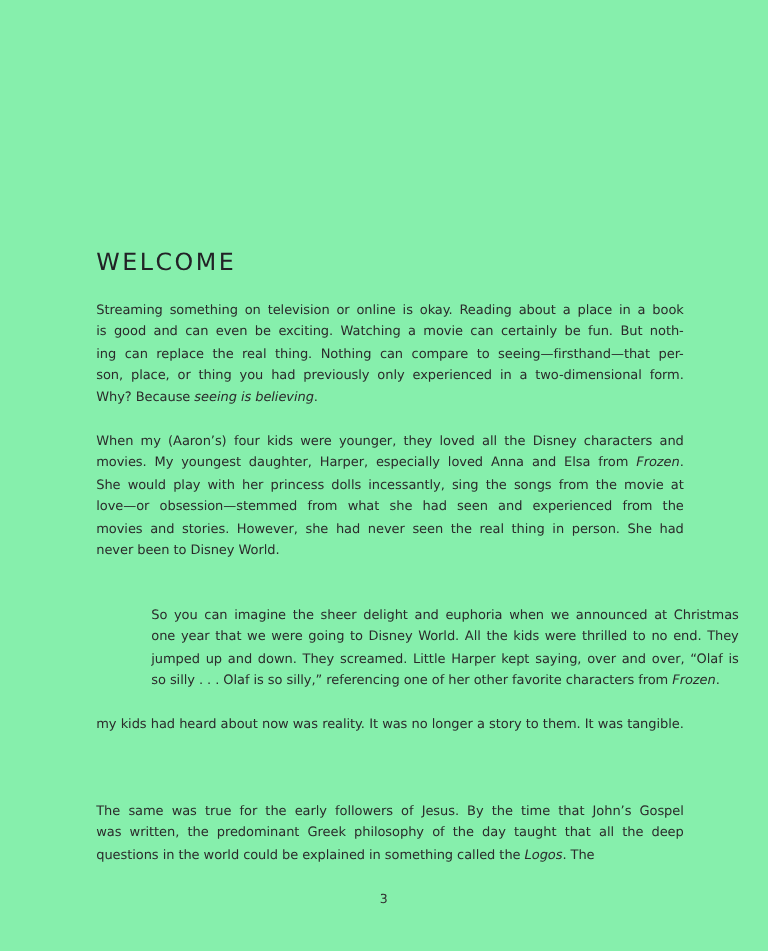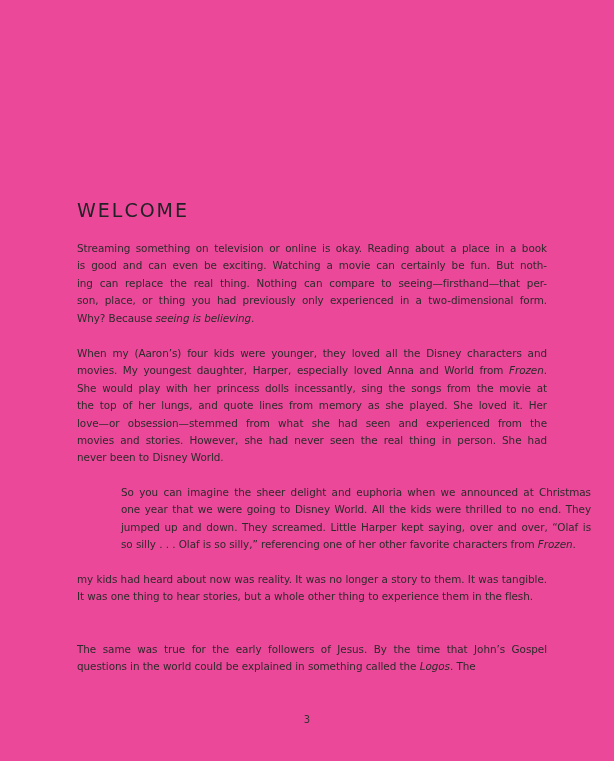--- a/index.html
+++ b/index.html
@@ -1,17 +1,17 @@
 <!DOCTYPE html>
 <html><head>
 <meta charset="utf-8">
 <style>
   html, body { margin: 0; padding: 0; background: #ffffff; }
   body { width: 614px; height: 761px; position: relative; overflow: hidden; }
-  .page { position: absolute; left: 0; top: 0; width: 614px; height: 761px; background: #ec4899; }
+  .page { position: absolute; left: 0; top: 0; width: 614px; height: 761px; background: #86efac; }
   .heading {
     position: absolute; left: 77px; top: 199px;
     font-family: "DejaVu Sans", sans-serif;
     font-size: 19px; letter-spacing: 2px; color: #222226; font-weight: normal;
     margin: 0;
   }
   .body-text {
     position: absolute; left: 77px; width: 470px;
     font-family: "DejaVu Sans", sans-serif;
     font-size: 10.4px; line-height: 17.4px; color: #2b2b2b;
@@ -38,35 +38,34 @@
   <h1 class="heading">WELCOME</h1>
   <div class="body-text p1">
       <span class="line"><span>Streaming something on television or online is okay. Reading about a place in a book</span></span>
       <span class="line"><span>is good and can even be exciting. Watching a movie can certainly be  fun. But noth-</span></span>
       <span class="line"><span>ing can replace the real thing. Nothing can compare to seeing—firsthand—that per-</span></span>
       <span class="line"><span>son, place, or thing you had previously only experienced in a two-dimensional form.</span></span>
       <span class="line last"><span>Why? Because </span><em>seeing is believing</em><span>.</span></span>
     </div>
   <div class="body-text p2">
       <span class="line"><span>When my (Aaron’s) four kids were younger, they loved all the Disney characters and</span></span>
-      <span class="line"><span>movies. My youngest daughter, Harper, especially loved Anna and World from </span><em>Frozen</em><span>.</span></span>
+      <span class="line"><span>movies. My youngest daughter, Harper, especially loved Anna and Elsa from </span><em>Frozen</em><span>.</span></span>
       <span class="line"><span>She would play with her princess dolls incessantly, sing the songs from the movie at</span></span>
-      <span class="line"><span>the top of her lungs, and quote lines from memory as she played. She loved it. Her</span></span>
       <span class="line"><span>love—or obsession—stemmed from what she had seen and experienced from the</span></span>
       <span class="line"><span>movies and stories. However, she had never seen the real thing in person. She had</span></span>
       <span class="line last"><span>never been to Disney World.</span></span>
     </div>
   <div class="body-text p3">
       <span class="line"><span>So you can imagine the sheer delight and euphoria when we announced at Christmas</span></span>
       <span class="line"><span>one year that we were going to Disney World. All the kids were thrilled to no end. They</span></span>
       <span class="line"><span>jumped up and down. They screamed. Little Harper kept saying, over and over, “Olaf is</span></span>
       <span class="line last"><span>so silly . . . Olaf is so silly,” referencing one of her other favorite characters from </span><em>Frozen</em><span>.</span></span>
     </div>
   <div class="body-text p4">
       <span class="line"><span>my kids had heard about now was reality. It was no longer a story to them. It was tangible.</span></span>
-      <span class="line last"><span>It was one thing to hear stories, but a whole other thing to experience them in the flesh.</span></span>
     </div>
   <div class="body-text p5">
       <span class="line"><span>The same was true for the early followers of Jesus. By the time that John’s Gospel</span></span>
+      <span class="line"><span>was written, the predominant Greek philosophy of the day taught that all the deep</span></span>
       <span class="line last"><span>questions in the world could be explained in something called the </span><em>Logos</em><span>. The</span></span>
     </div>
   <div class="page-number">3</div>
 </div>
 
 </body></html>

